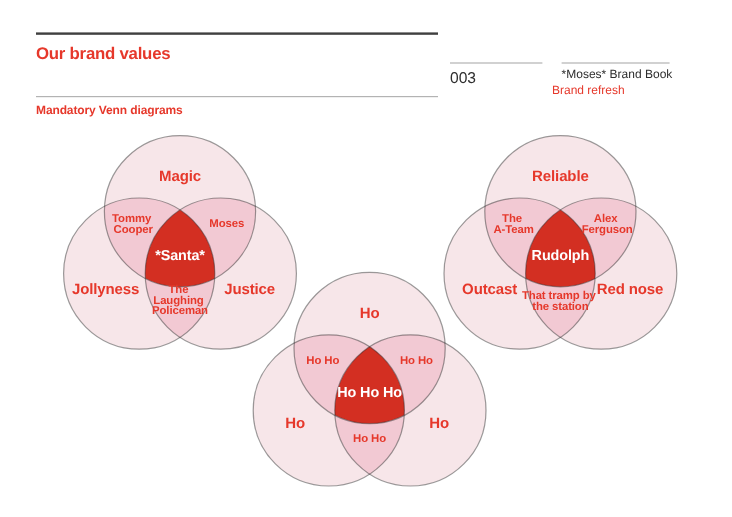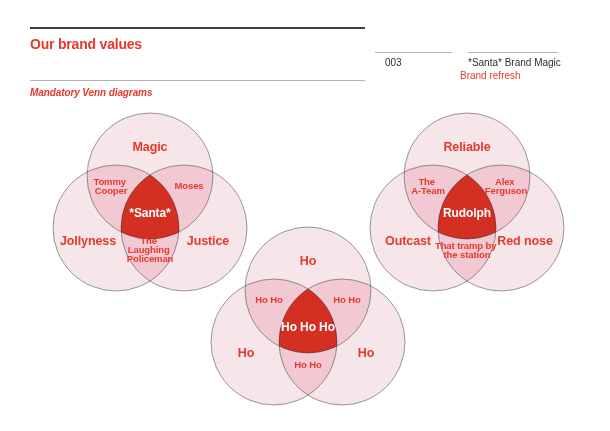--- a/index.html
+++ b/index.html
@@ -17,25 +17,24 @@
   .rule{position:absolute;}
   .rule-dark{left:30px;top:27px;width:335px;height:2px;background:var(--rule-dark);}
   .rule-light{left:30px;top:80px;width:335px;height:1px;background:var(--rule-light);}
   .page-title{
     left:30px;top:36px;font-size:14px;font-weight:700;letter-spacing:-0.2px;
     color:var(--brand-red);
   }
   .section-label{
     left:30px;top:87px;font-size:10px;font-weight:700;letter-spacing:-0.1px;
     color:var(--brand-red);
-    font-style:italic;
   }
   .meta-rule-1{left:375px;top:52px;width:77px;height:1px;background:var(--rule-light);}
   .meta-rule-2{left:468px;top:52px;width:90px;height:1px;background:var(--rule-light);}
-  .meta-number{left:385px;top:57px;font-size:10px;font-weight:500;color:var(--ink);}
+  .meta-number{left:375px;top:57px;font-size:13px;font-weight:500;color:var(--ink);}
   .meta-doc-title{left:468px;top:57px;font-size:10px;font-weight:500;color:var(--ink);}
   .meta-doc-subtitle{left:460px;top:70px;font-size:10px;font-weight:500;color:var(--brand-red);}
   svg.venn{position:absolute;overflow:visible;}
   svg.venn text{
     font-family:"Liberation Sans","DejaVu Sans",sans-serif;font-weight:700;
     text-anchor:middle;fill:var(--brand-red);letter-spacing:-0.1px;
   }
   .fill-circle{fill:var(--circle-pink);}
   .fill-lens{fill:var(--overlap-pink);}
   .fill-center{fill:var(--center-red);}
@@ -50,21 +49,21 @@
 <div class="page">
 
   <div class="rule rule-dark"></div>
   <div class="abs page-title">Our brand values</div>
   <div class="rule rule-light"></div>
   <div class="abs section-label">Mandatory Venn diagrams</div>
 
   <div class="rule meta-rule-1"></div>
   <div class="abs meta-number">003</div>
   <div class="rule meta-rule-2"></div>
-  <div class="abs meta-doc-title">*Santa* Brand Magic</div>
+  <div class="abs meta-doc-title">*Moses* Brand Book</div>
   <div class="abs meta-doc-subtitle">Brand refresh</div>
 
   <svg class="venn" style="left:53px;top:113px" width="194" height="178" viewBox="0 0 194 178">
     <defs>
       <clipPath id="v1A">
           <circle cx="97" cy="63" r="63"></circle>
         </clipPath>
       <clipPath id="v1B">
           <circle cx="63" cy="115" r="63"></circle>
         </clipPath>

